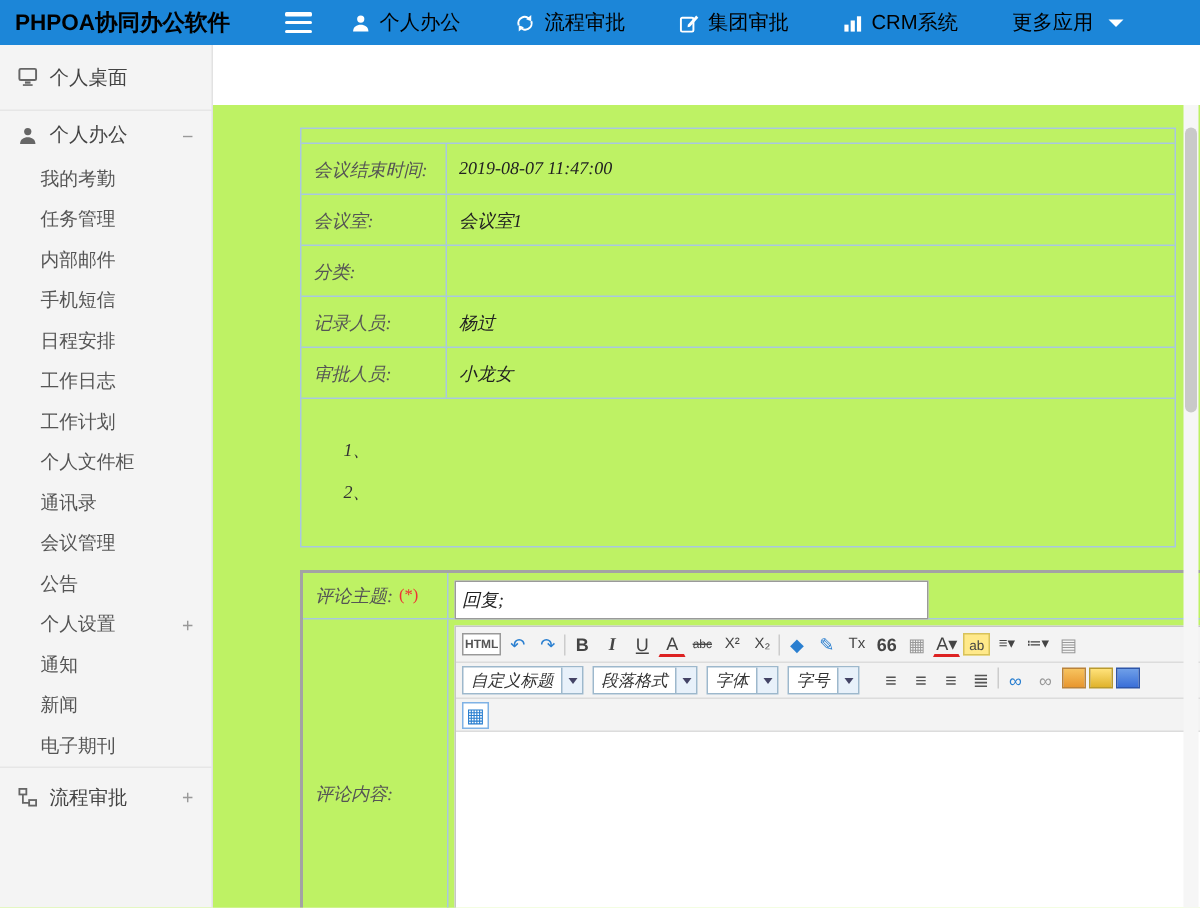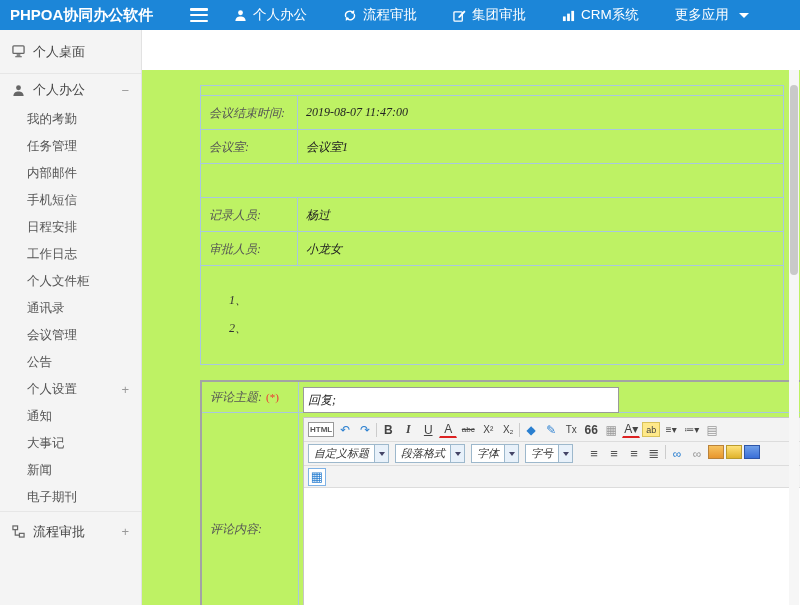--- a/index.html
+++ b/index.html
@@ -1,20 +1,20 @@
 <!DOCTYPE html>
 <html><head>
 <meta charset="utf-8">
 <style>
   *{margin:0;padding:0;box-sizing:border-box;}
   html,body{width:800px;height:605px;overflow:hidden;}
   body{position:relative;font-family:"Liberation Sans","DejaVu Sans",sans-serif;font-size:12px;color:#333;background:#fff;}
 
   
-  .topbar{position:absolute;left:0;top:0;width:800px;height:30px;background:#1c86d8;display:flex;align-items:center;color:#ffffff;z-index:5;}
+  .topbar{position:absolute;left:0;top:0;width:800px;height:30px;background:#1c86d8;display:flex;align-items:center;color:#000000;z-index:5;}
   .logo{font-size:15px;font-weight:bold;padding-left:10px;width:190px;white-space:nowrap;}
   .hamburger{width:18px;height:14px;display:flex;flex-direction:column;justify-content:space-between;cursor:pointer;margin-right:26px;}
   .hamburger span{display:block;height:2.5px;background:#fff;border-radius:1px;}
   .nav{display:flex;align-items:center;gap:36px;font-size:13.5px;}
   .nav-item{display:flex;align-items:center;gap:6px;cursor:pointer;white-space:nowrap;}
   .caret{width:0;height:0;border-left:5px solid transparent;border-right:5px solid transparent;border-top:5px solid #fff;margin-left:4px;}
 
   
   .sidebar{position:absolute;left:0;top:30px;width:142px;height:575px;background:#f4f4f4;border-right:1px solid #e2e2e2;}
   .side-section{display:flex;align-items:center;gap:8px;padding:0 12px;color:#444;font-size:13px;cursor:pointer;}
@@ -190,20 +190,24 @@
       <div class="side-sub">
         <span>日程安排</span>
         <span class="toggle"></span>
       </div>
 
       <div class="side-sub">
         <span>工作日志</span>
         <span class="toggle"></span>
       </div>
 
+      <div class="side-sub">
+        <span>工作计划</span>
+        <span class="toggle"></span>
+      </div>
 
       <div class="side-sub">
         <span>个人文件柜</span>
         <span class="toggle"></span>
       </div>
 
       <div class="side-sub">
         <span>通讯录</span>
         <span class="toggle"></span>
       </div>
@@ -221,24 +225,20 @@
       <div class="side-sub">
         <span>个人设置</span>
         <span class="toggle">+</span>
       </div>
 
       <div class="side-sub">
         <span>通知</span>
         <span class="toggle"></span>
       </div>
 
-      <div class="side-sub">
-        <span>大事记</span>
-        <span class="toggle"></span>
-      </div>
 
       <div class="side-sub">
         <span>新闻</span>
         <span class="toggle"></span>
       </div>
 
       <div class="side-sub">
         <span>电子期刊</span>
         <span class="toggle"></span>
       </div>
@@ -266,20 +266,21 @@
           <div class="fcell-label">会议结束时间:</div>
           <div class="fcell-value">2019-08-07 11:47:00</div>
         </div>
 
         <div class="frow">
           <div class="fcell-label">会议室:</div>
           <div class="fcell-value">会议室1</div>
         </div>
 
         <div class="frow">
+          <div class="fcell-label">分类:</div>
           <div class="fcell-value"></div>
         </div>
 
         <div class="frow">
           <div class="fcell-label">记录人员:</div>
           <div class="fcell-value">杨过</div>
         </div>
 
         <div class="frow">
           <div class="fcell-label">审批人员:</div>

